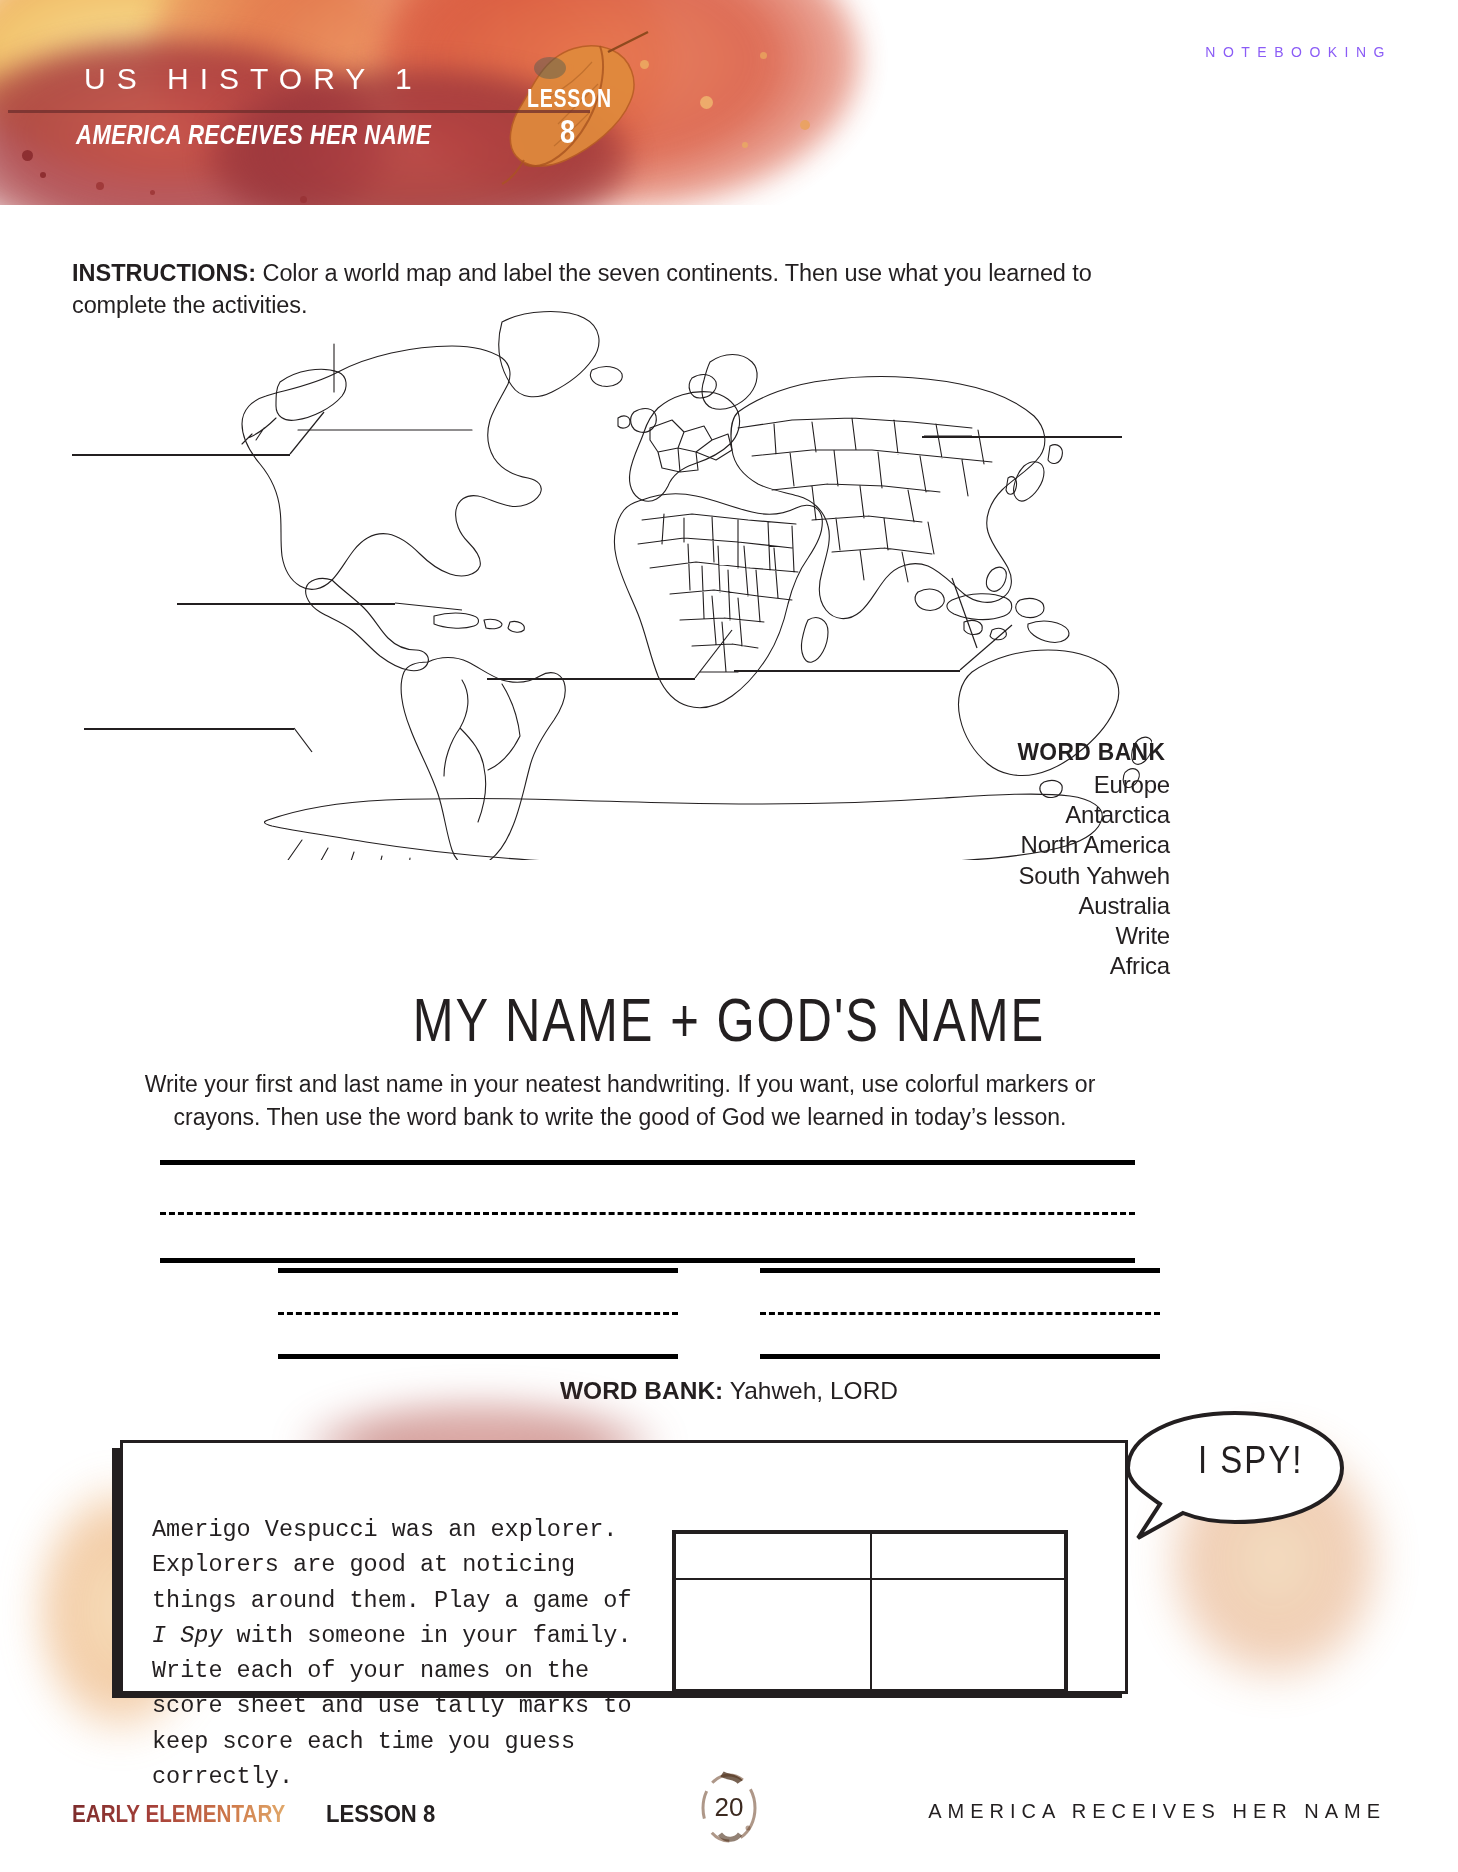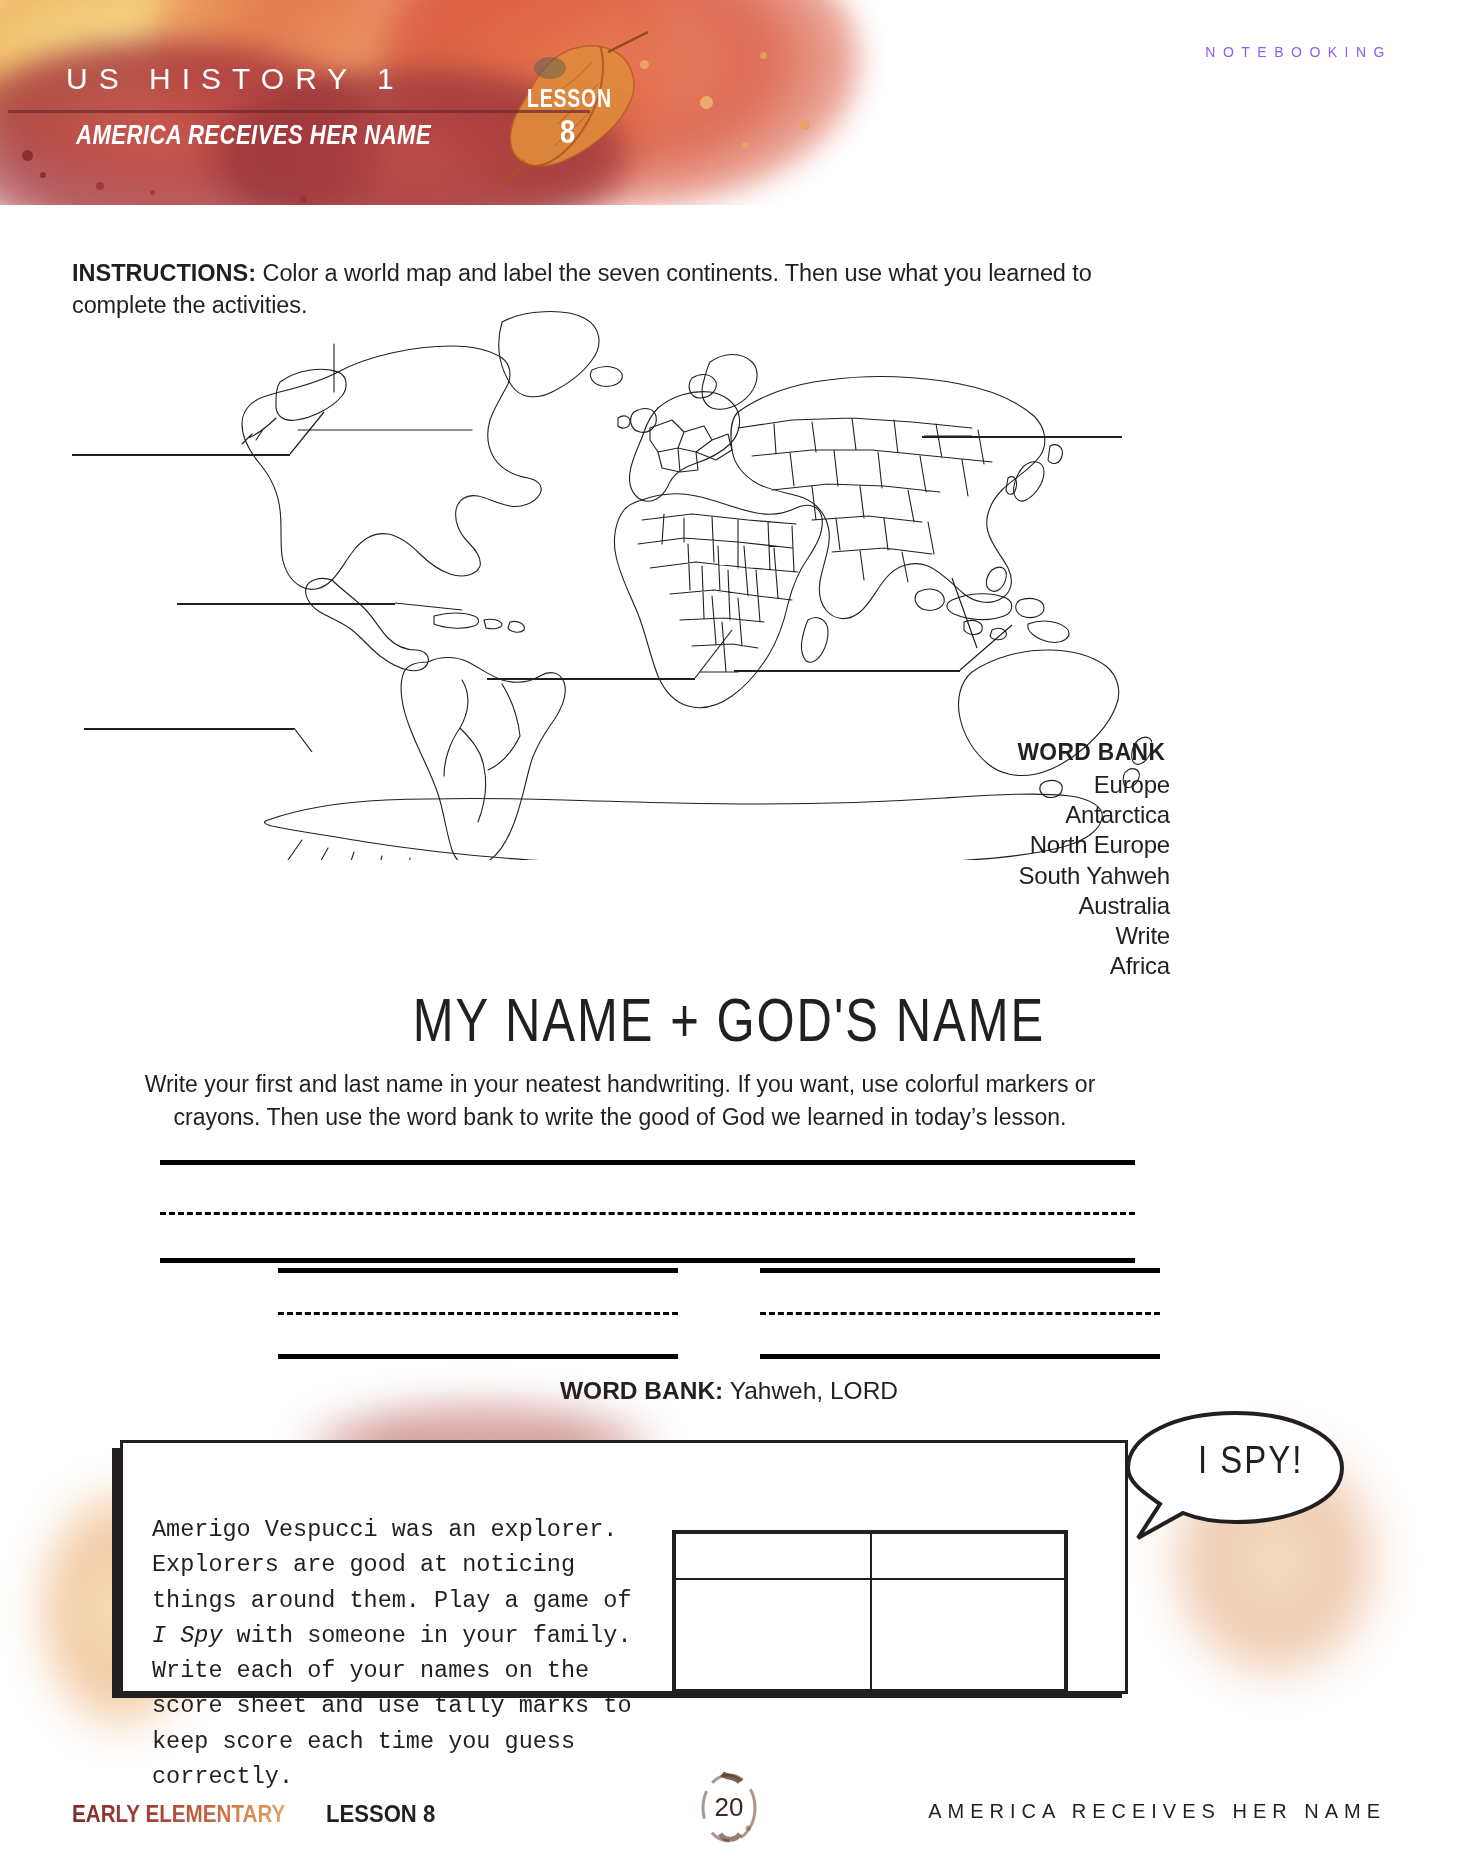--- a/index.html
+++ b/index.html
@@ -18,21 +18,21 @@
   .wc2{left:150px;top:-110px;width:520px;height:330px;
        background:radial-gradient(ellipse at 50% 55%, #ef9a6a 0%, #e3764d 45%, rgba(227,118,77,0) 100%);opacity:.9;}
   .wc3{left:380px;top:-90px;width:480px;height:300px;
        background:radial-gradient(ellipse at 45% 50%, #e8754c 0%, #d9593f 45%, rgba(217,89,63,0) 100%);opacity:.88;}
   .wc4{left:-60px;top:40px;width:450px;height:210px;
        background:radial-gradient(ellipse at 50% 45%, #c4484a 0%, #a63a3e 50%, rgba(166,58,62,0) 100%);opacity:.85;}
   .wc5{left:210px;top:70px;width:420px;height:180px;
        background:radial-gradient(ellipse at 50% 45%, #b23e43 0%, #99363c 55%, rgba(153,54,60,0) 100%);opacity:.8;}
   .spatter{position:absolute;border-radius:50%;}
 
-  .hdr-title{position:absolute;left:66px;top:62px;font-size:30px;letter-spacing:11px;
+  .hdr-title{position:absolute;left:84px;top:62px;font-size:30px;letter-spacing:11px;
              color:#ffffff;font-family:"Liberation Sans", sans-serif;font-weight:300;}
   .hdr-rule{position:absolute;left:8px;top:110px;width:582px;height:3px;background:#6e2d2c;opacity:.75;}
   .hdr-sub{position:absolute;left:76px;top:120px;font-size:27px;color:#fff;font-weight:bold;
            letter-spacing:.5px;transform:scaleX(.82);transform-origin:left center;font-style:italic;}
   .lesson-word{position:absolute;left:527px;top:84px;color:#fff;font-weight:bold;font-size:25px;
                transform:scaleX(.78);transform-origin:left center;letter-spacing:1px;}
   .lesson-num{position:absolute;left:560px;top:112px;color:#fff;font-weight:bold;font-size:34px;
               transform:scaleX(.8);transform-origin:left center;}
   .notebooking{position:absolute;right:66px;top:44px;font-size:14px;letter-spacing:7.5px;color:#8b5cf6;}
 
@@ -313,21 +313,21 @@
       <line x1="852" y1="136" x2="900" y2="136"></line>
       <line x1="905" y1="348" x2="880" y2="278"></line>
     </g>
   </svg>
 </div>
 
 <div class="wordbank">
   <div class="wb-title">WORD BANK</div>
   <div class="wb-item">Europe</div>
   <div class="wb-item">Antarctica</div>
-  <div class="wb-item">North Europe</div>
+  <div class="wb-item">North America</div>
   <div class="wb-item">South Yahweh</div>
   <div class="wb-item">Australia</div>
   <div class="wb-item">Write</div>
   <div class="wb-item">Africa</div>
 </div>
 
 <div class="section-title">MY NAME + GOD'S NAME</div>
 <div class="section-sub">Write your first and last name in your neatest handwriting. If you want, use colorful markers or crayons. Then use the word bank to write the good of God we learned in today’s lesson.</div>
 
 <div class="hw-block" style="left:160px;top:1160px;width:975px;height:100px;">

